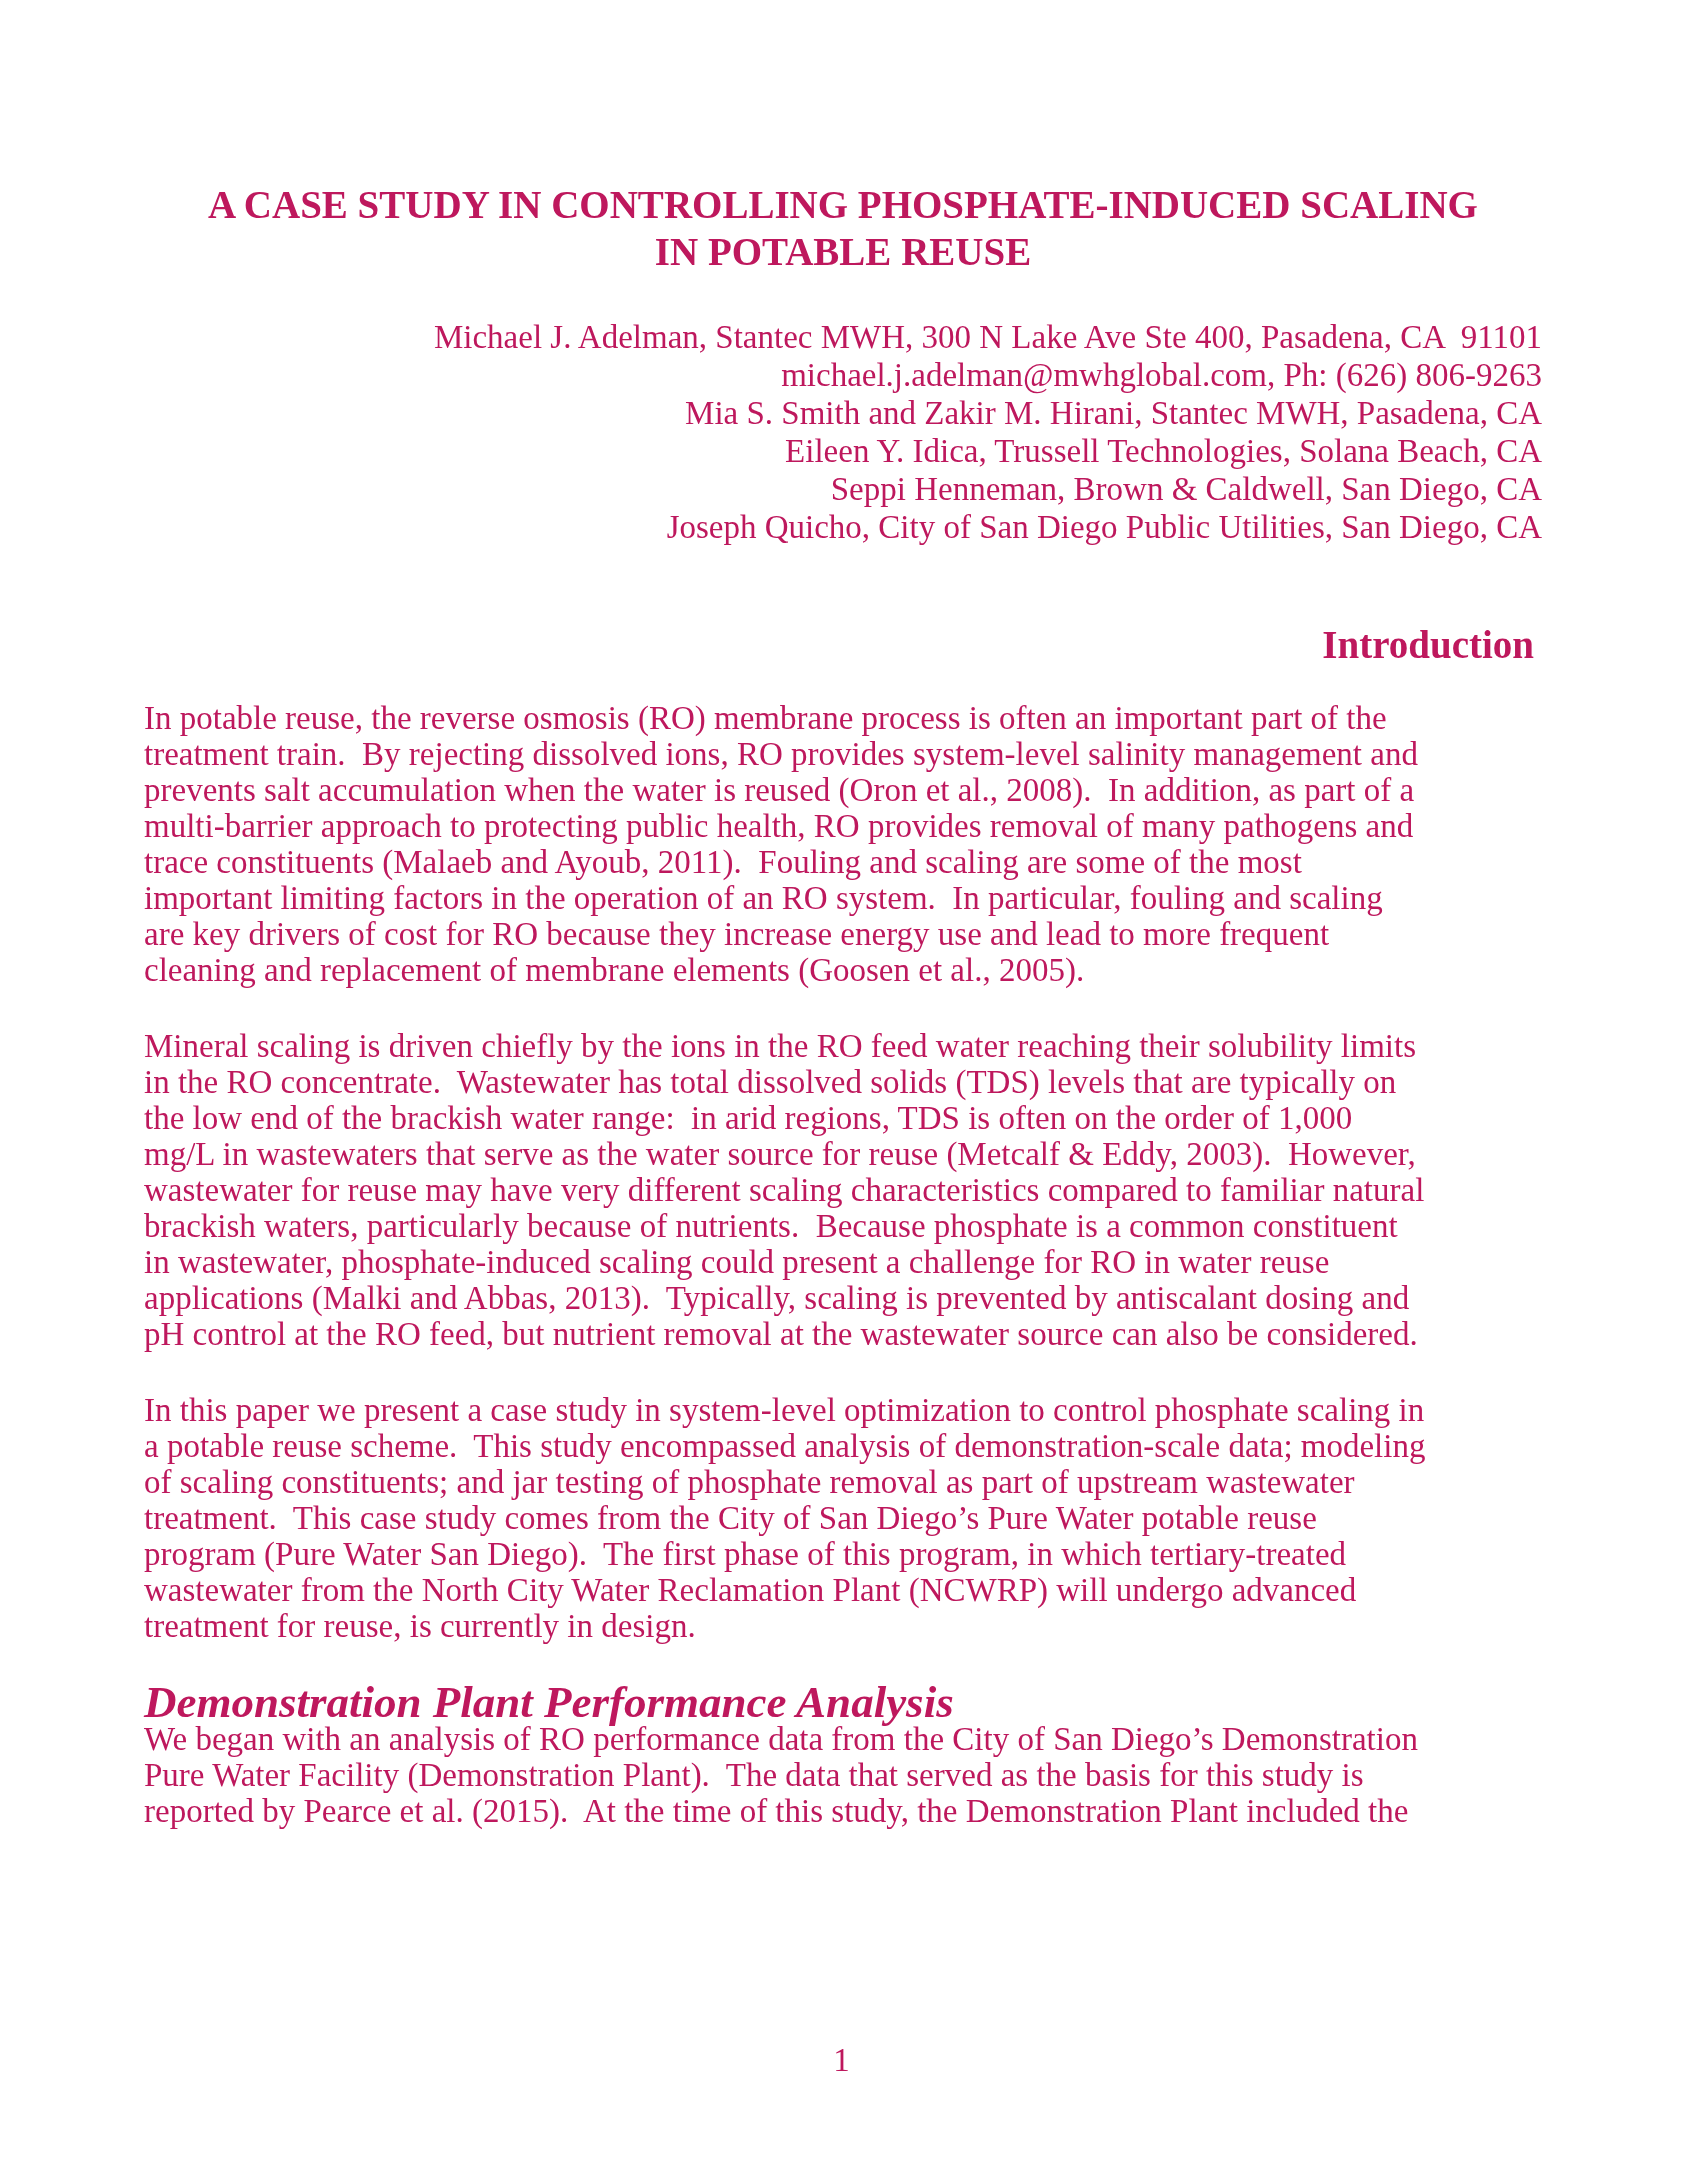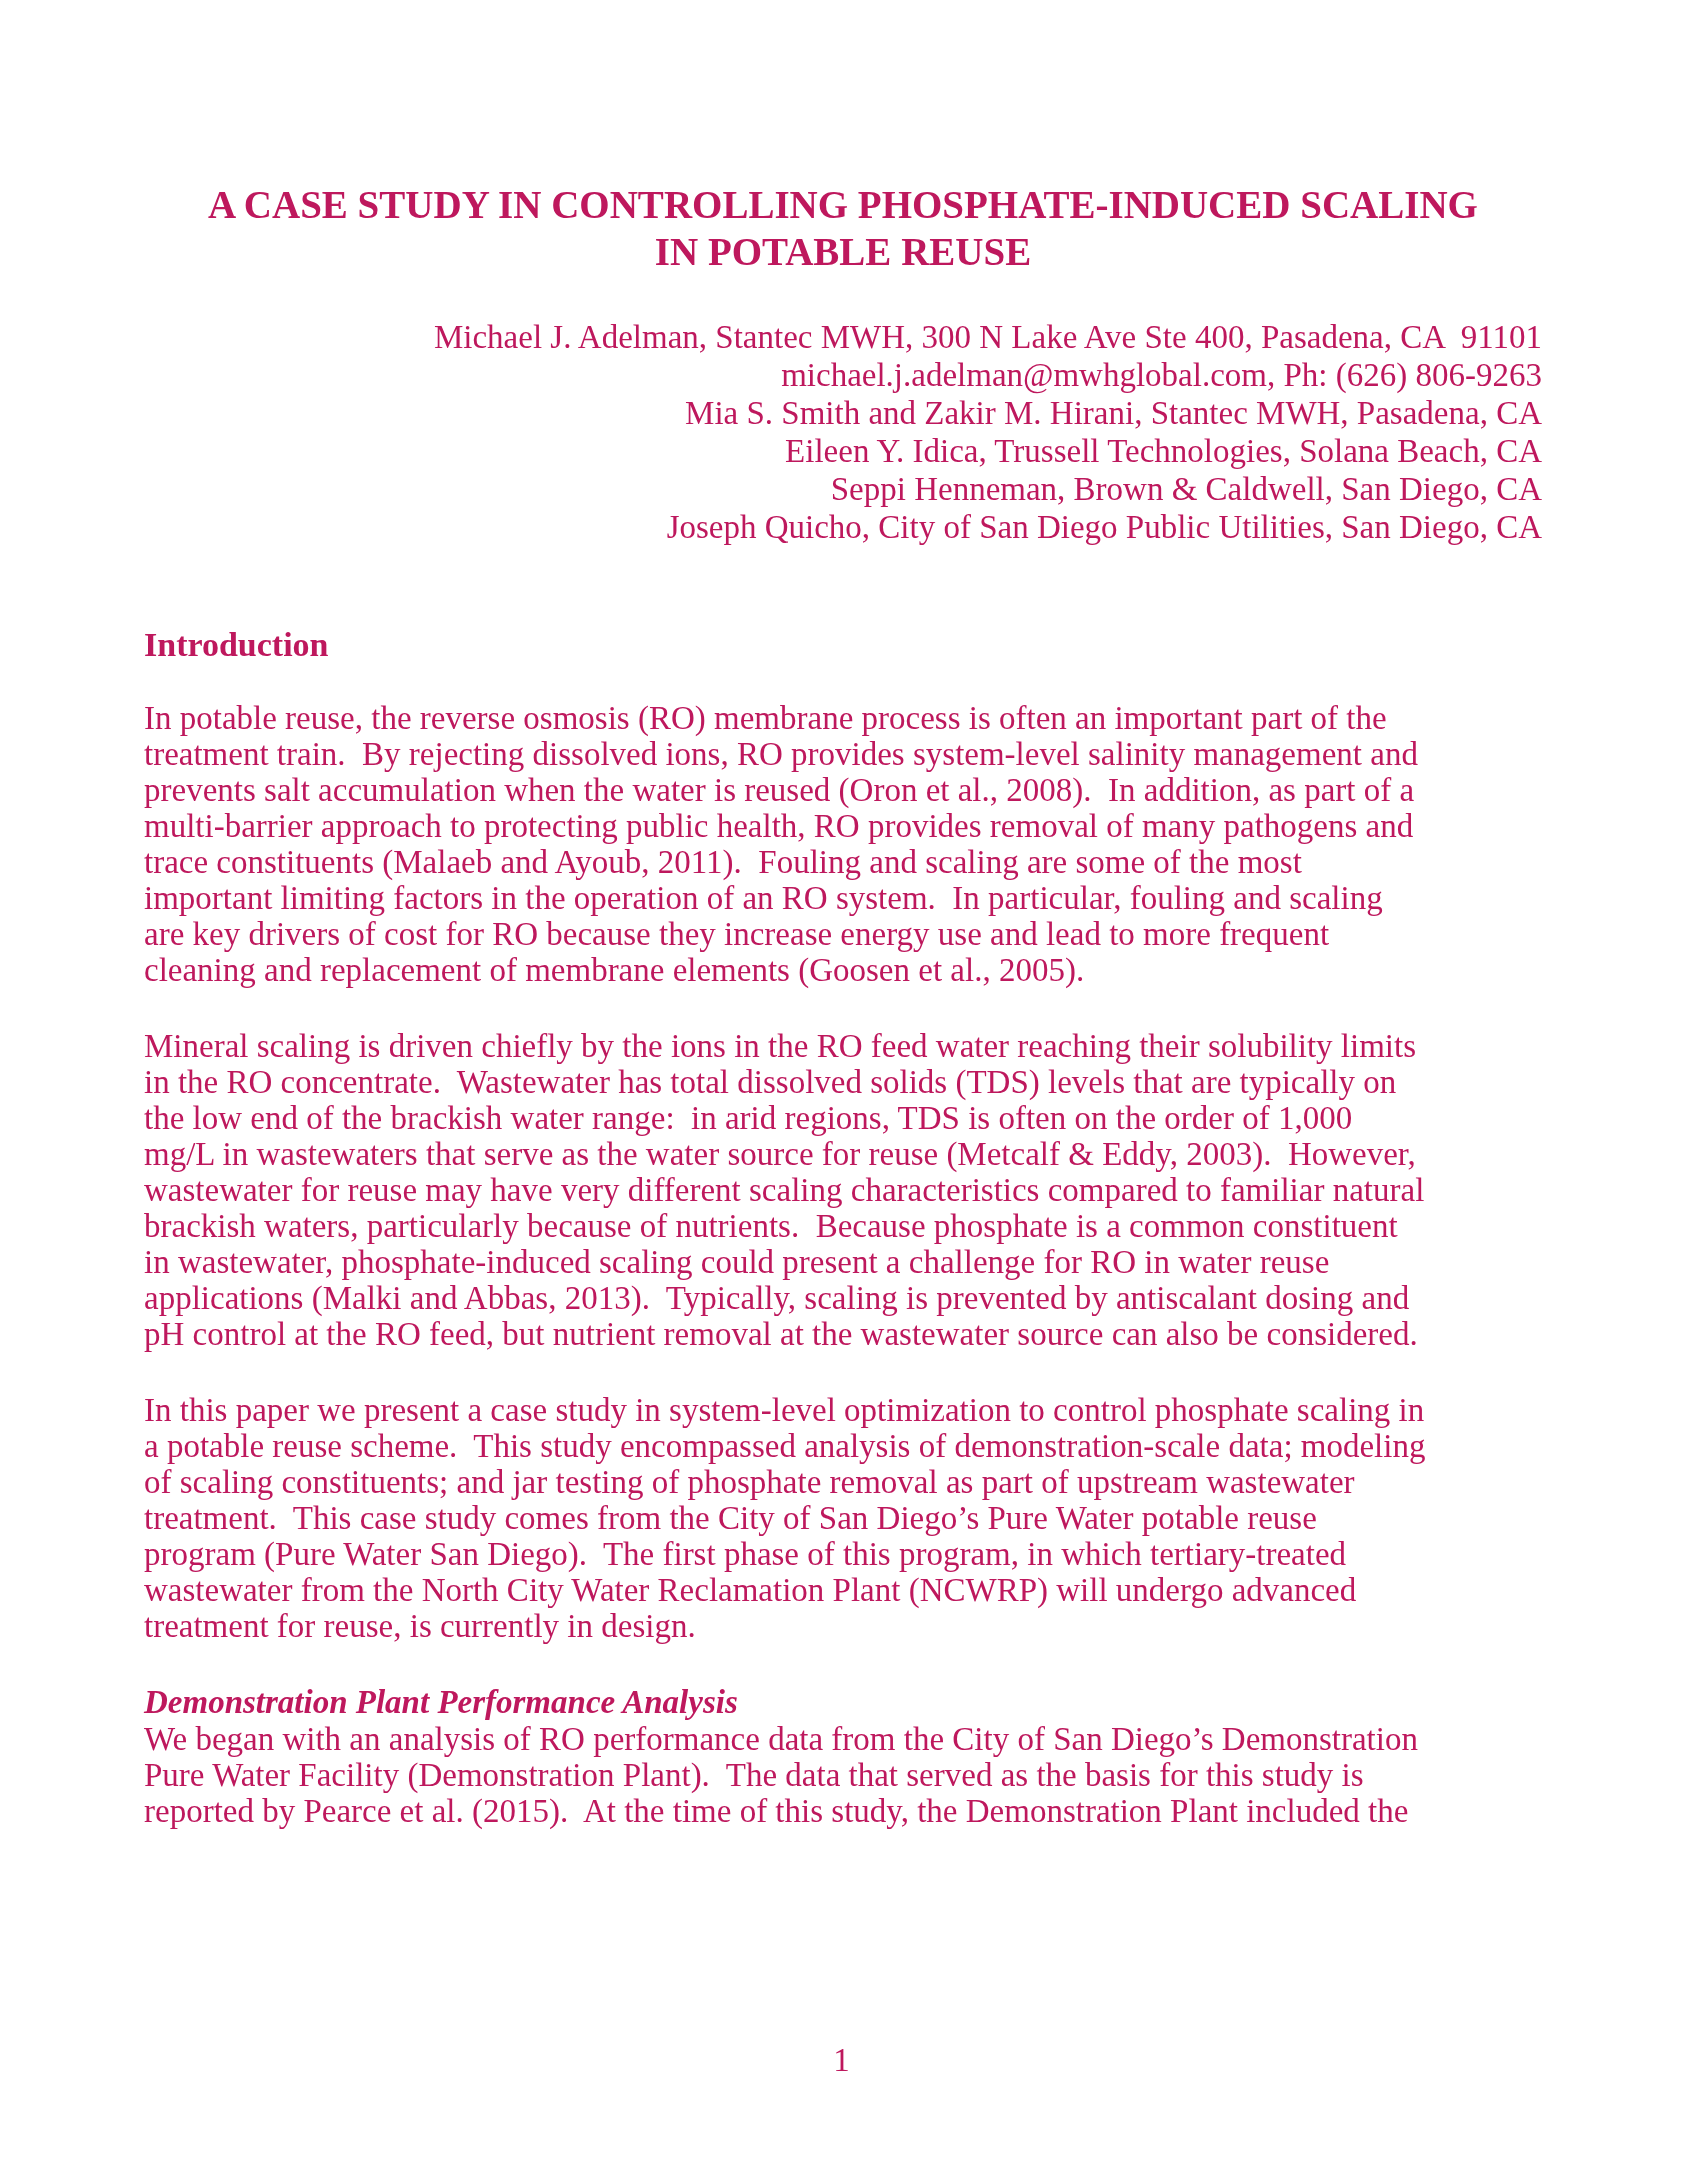--- a/index.html
+++ b/index.html
@@ -31,41 +31,41 @@
     white-space: pre;
   }
   .authors {
     margin: 43px 0 0 0;
     font-size: 33px;
     line-height: 38px;
     text-align: right;
     white-space: pre;
   }
   .section-heading {
-    margin: 0;
-    font-size: 34px;
+    margin: 8px;
+    font-size: 39px;
     font-weight: bold;
     line-height: 47px;
-    text-align: left;
+    text-align: right;
     white-space: pre;
   }
   .heading-introduction { margin-top: 75px; }
   .heading-materials { margin-top: 38px; }
   .body-para {
     margin: 0;
     font-size: 33px;
     line-height: 36px;
     text-align: left;
     white-space: pre;
   }
   .para-first { margin-top: 32px; }
   .para-gap { margin-top: 40px; }
   .subsection-heading {
     margin: 39px 0 0 0;
-    font-size: 33px;
+    font-size: 45px;
     font-weight: bold;
     font-style: italic;
     line-height: 38px;
     white-space: pre;
   }
   .page-number {
     position: absolute;
     top: 2041px;
     left: 0;
     width: 1683px;

